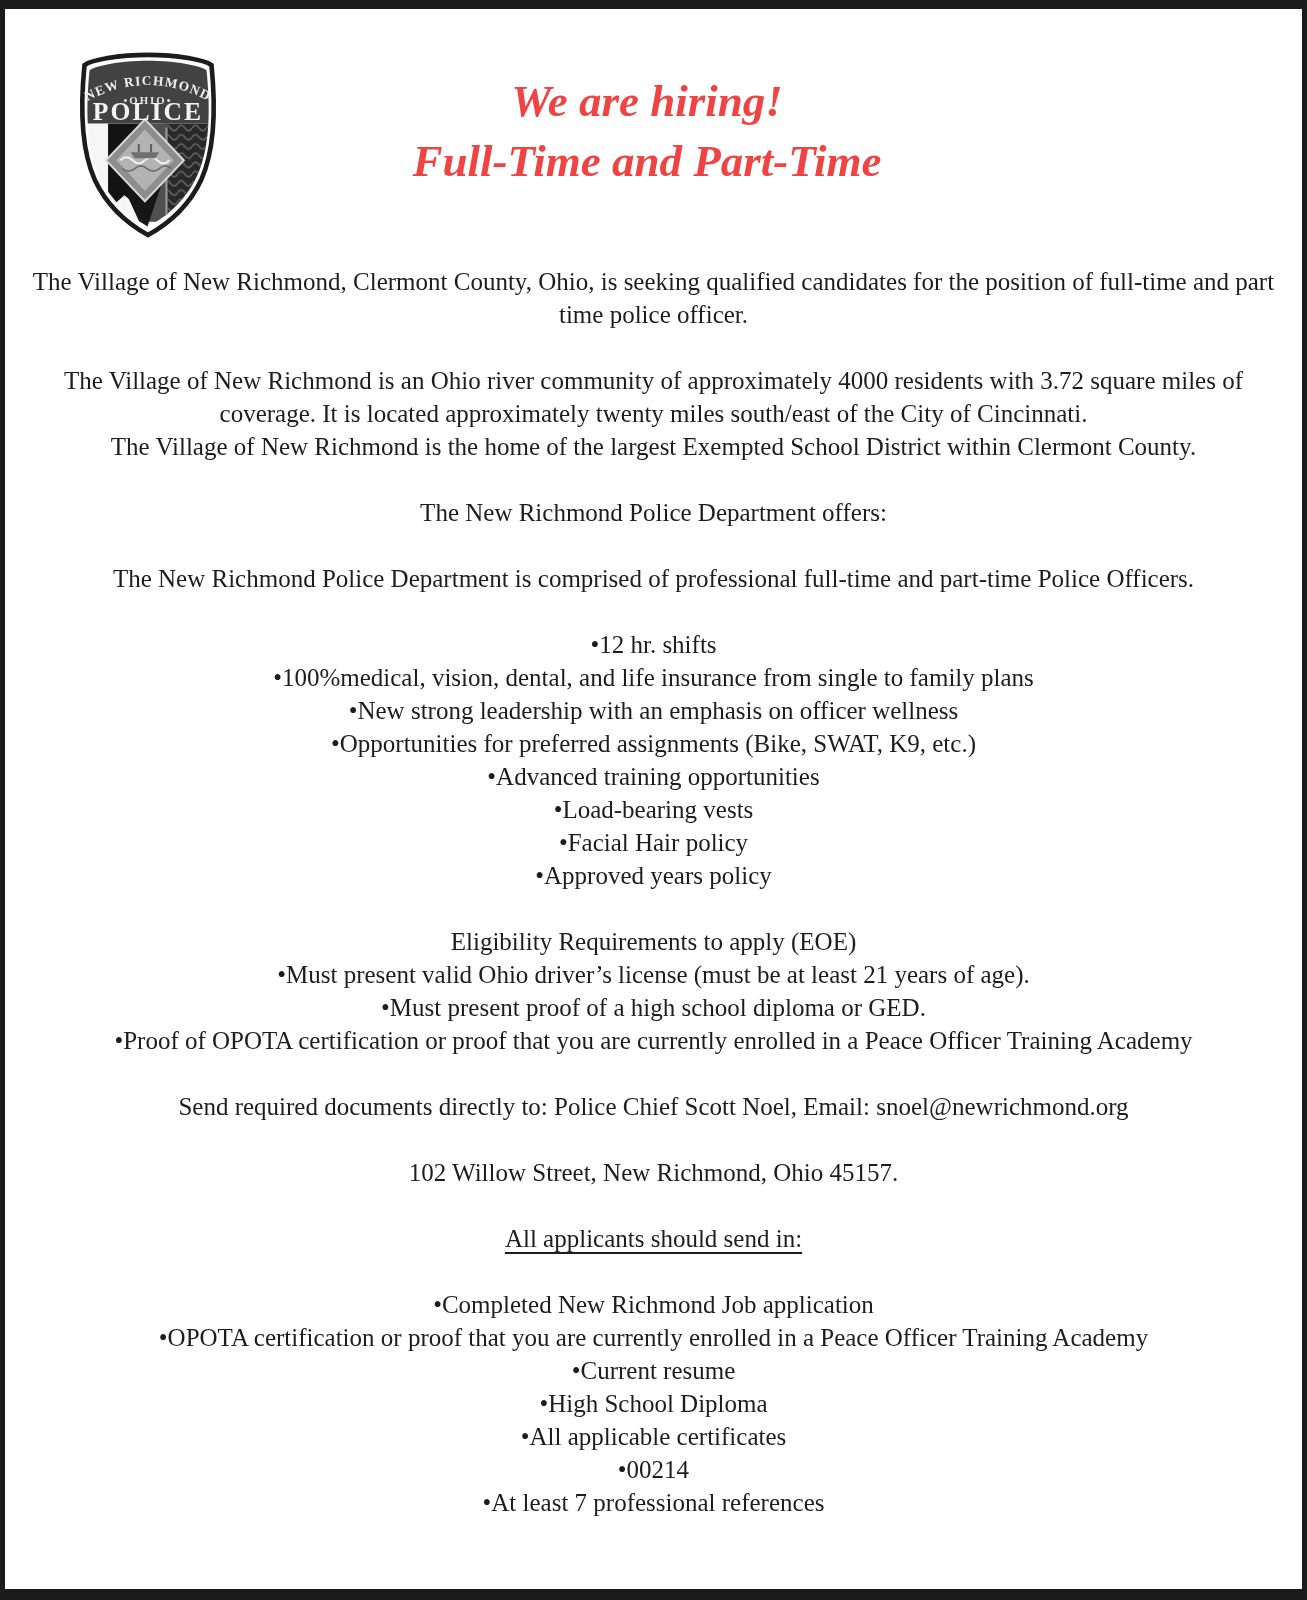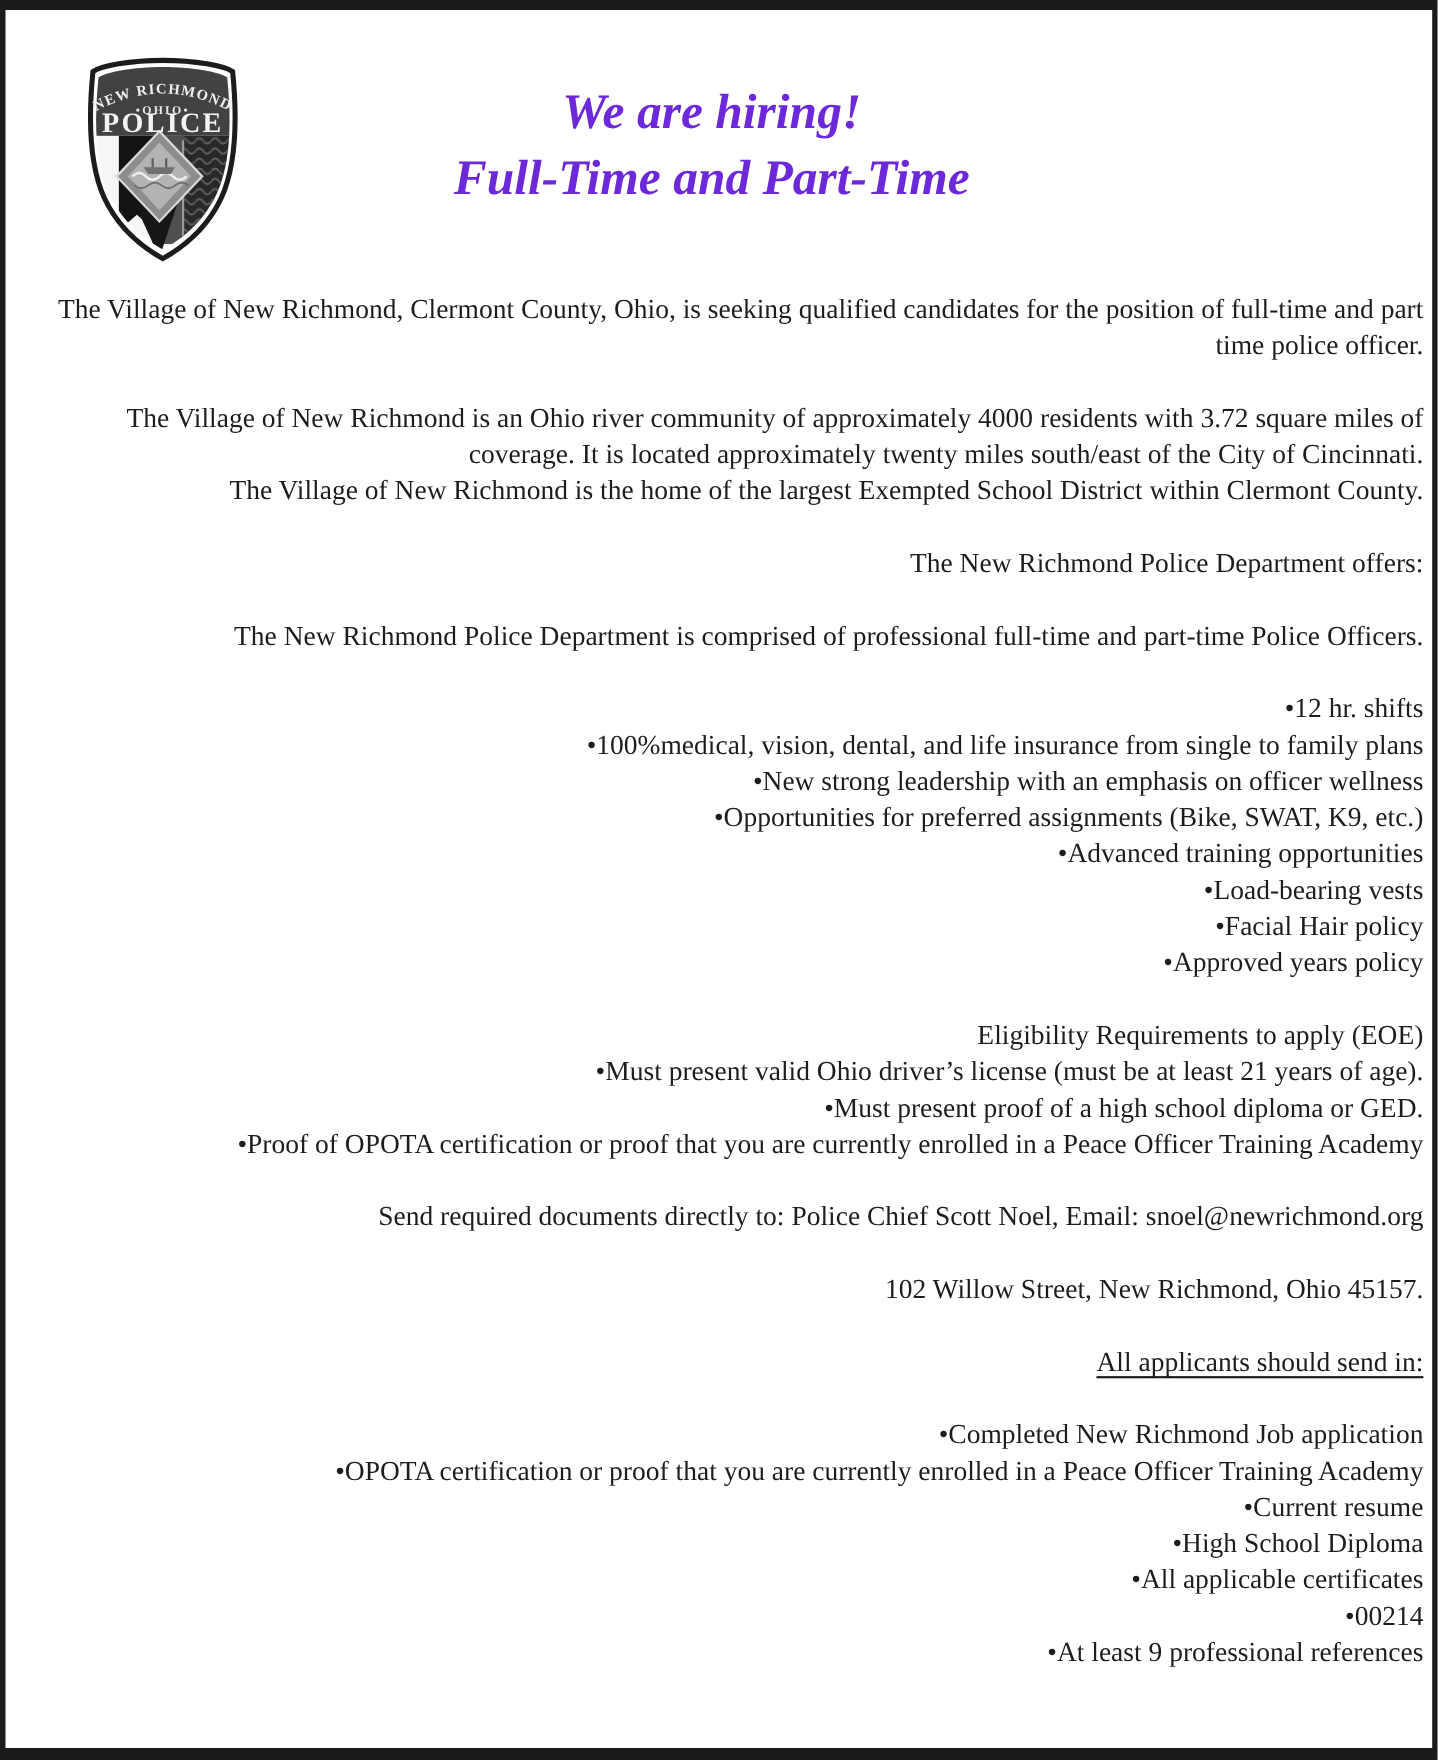--- a/index.html
+++ b/index.html
@@ -28,28 +28,28 @@
   .title {
     position: absolute;
     top: 62px;
     left: 0;
     width: 1284px;
     text-align: center;
     font-weight: 700;
     font-style: italic;
     font-size: 45px;
     line-height: 60px;
-    color: #6d28d9;
+    color: #ef4444;
   }
   .content {
     position: absolute;
     top: 256px;
     left: 8px;
     right: 8px;
-    text-align: right;
+    text-align: center;
     font-size: 25px;
     line-height: 33px;
   }
   .content div { margin: 0; }
   .gap { margin-top: 33px !important; }
   .bold { font-weight: 400; }
   .line { white-space: nowrap; }
   .underline { text-decoration: underline; text-underline-offset: 5px; }
 </style>
 </head>
@@ -146,17 +146,17 @@
       <span class="underline">All applicants should send in:</span>
     </div>
 
     <div class="gap">
       <div class="line">•Completed New Richmond Job application</div>
       <div class="line">•OPOTA certification or proof that you are currently enrolled in a Peace Officer Training Academy</div>
       <div class="line">•Current resume</div>
       <div class="line">•High School Diploma</div>
       <div class="line">•All applicable certificates</div>
       <div class="line">•00214</div>
-      <div class="line">•At least 9 professional references</div>
+      <div class="line">•At least 7 professional references</div>
     </div>
 
   </div>
 </div>
 
 </body></html>

